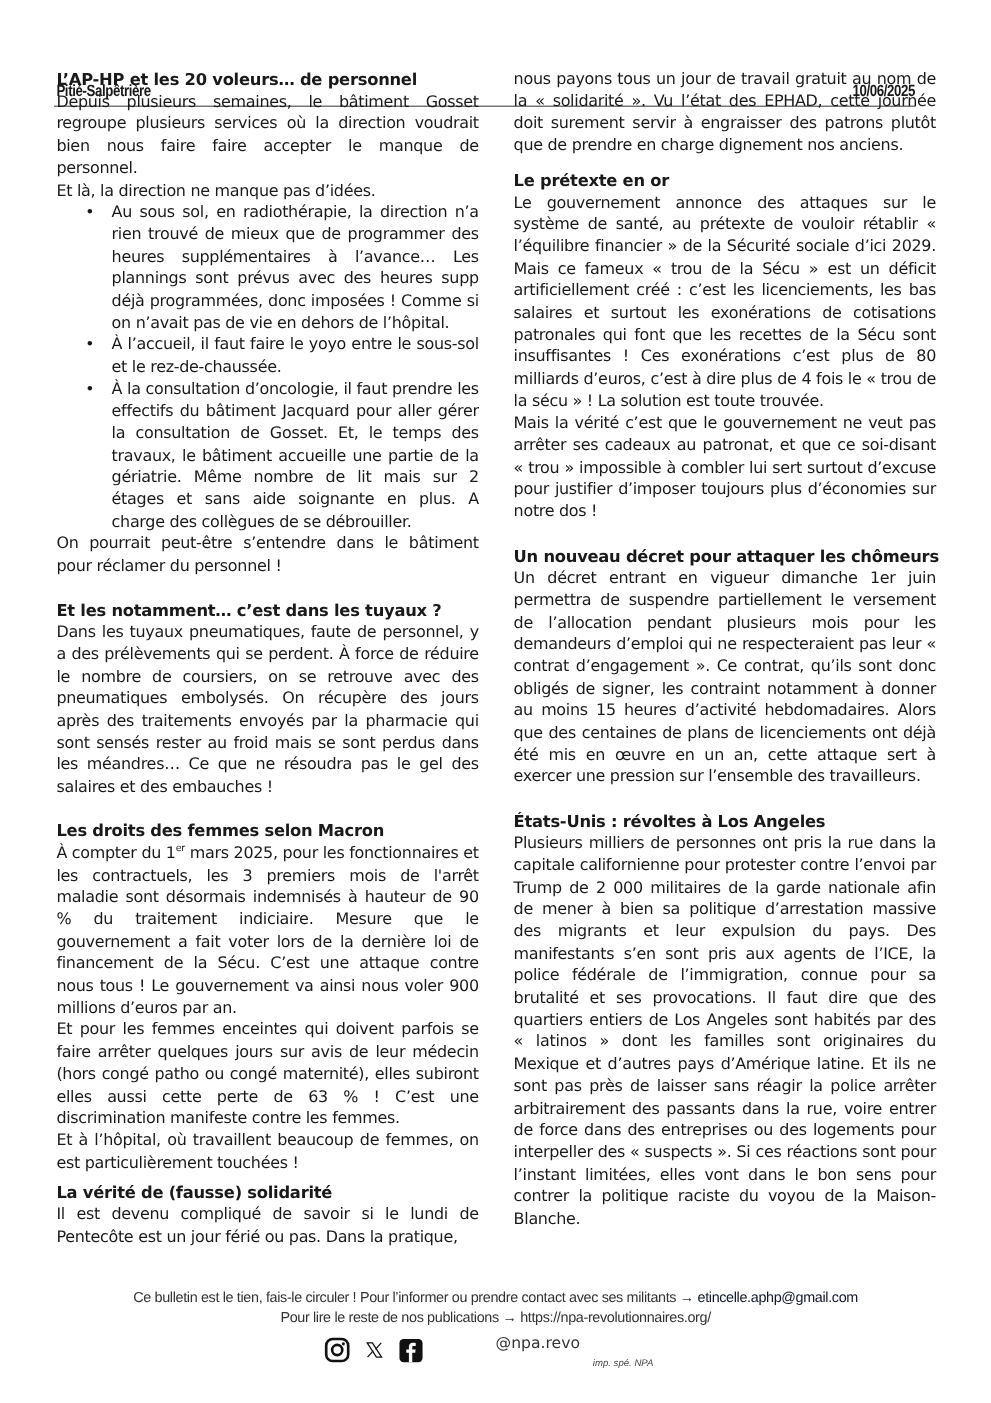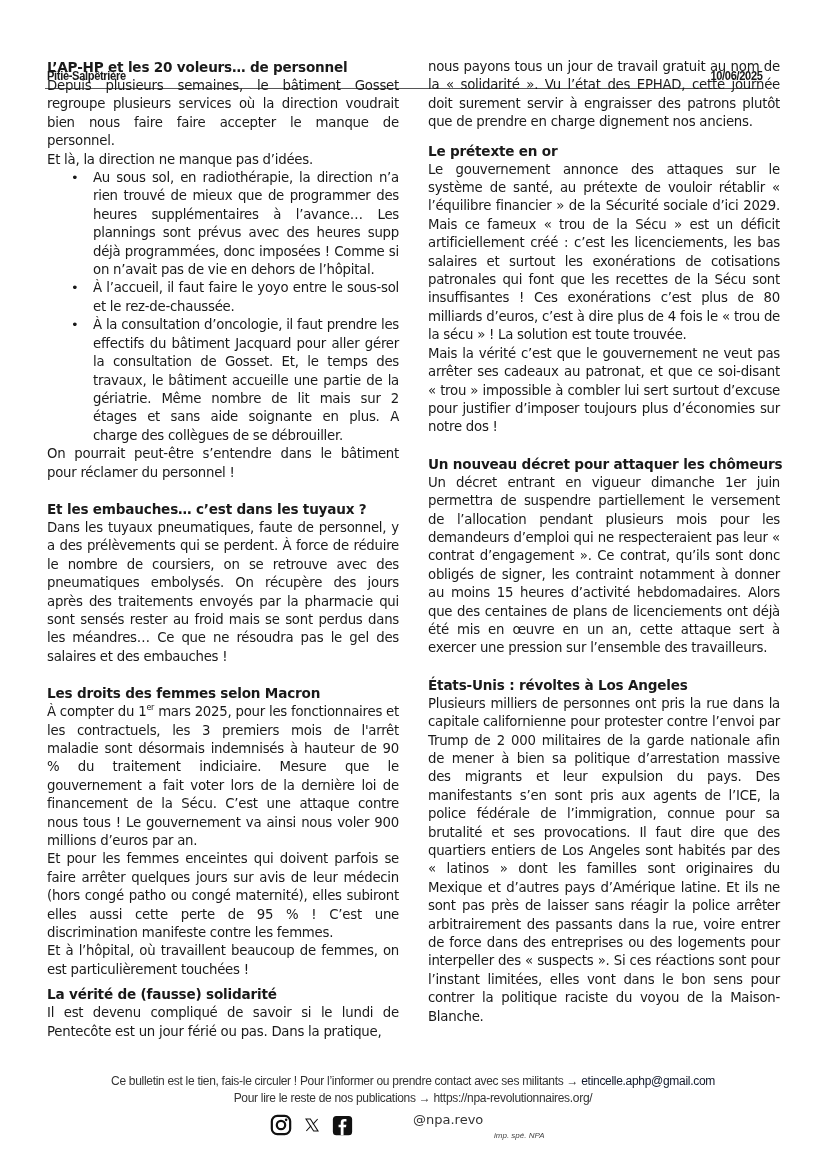--- a/index.html
+++ b/index.html
@@ -77,30 +77,30 @@
       <li>Au sous sol, en radiothérapie, la direction n’a rien trouvé de mieux que de programmer des heures supplémentaires à l’avance… Les plannings sont prévus avec des heures supp déjà programmées, donc imposées ! Comme si on n’avait pas de vie en dehors de l’hôpital.</li>
       <li>À l’accueil, il faut faire le yoyo entre le sous-sol et le rez-de-chaussée.</li>
       <li>À la consultation d’oncologie, il faut prendre les effectifs du bâtiment Jacquard pour aller gérer la consultation de Gosset. Et, le temps des travaux, le bâtiment accueille une partie de la gériatrie. Même nombre de lit mais sur 2 étages et sans aide soignante en plus. A charge des collègues de se débrouiller.</li>
     </ul>
     <p>On pourrait peut-être s’entendre dans le bâtiment pour réclamer du personnel !</p>
   </section>
 
   <div class="gap"></div>
 
   <section>
-    <h2>Et les embauches… c’est dans les tuyaux ?</h2>
+    <h2>Et les notamment… c’est dans les tuyaux ?</h2>
     <p>Dans les tuyaux pneumatiques, faute de personnel, y a des prélèvements qui se perdent. À force de réduire le nombre de coursiers, on se retrouve avec des pneumatiques embolysés. On récupère des jours après des traitements envoyés par la pharmacie qui sont sensés rester au froid mais se sont perdus dans les méandres… Ce que ne résoudra pas le gel des salaires et des embauches !</p>
   </section>
 
   <div class="gap"></div>
 
   <section>
     <h2>Les droits des femmes selon Macron</h2>
     <p><span>À compter du 1</span><sup>er</sup><span> mars 2025, pour les fonctionnaires et les contractuels, les 3 premiers mois de l'arrêt maladie sont désormais indemnisés à hauteur de 90 % du traitement indiciaire. Mesure que le gouvernement a fait voter lors de la dernière loi de financement de la Sécu. C’est une attaque contre nous tous ! Le gouvernement va ainsi nous voler 900 millions d’euros par an.</span></p>
-    <p>Et pour les femmes enceintes qui doivent parfois se faire arrêter quelques jours sur avis de leur médecin (hors congé patho ou congé maternité), elles subiront elles aussi cette perte de 95 % ! C’est une discrimination manifeste contre les femmes.</p>
+    <p>Et pour les femmes enceintes qui doivent parfois se faire arrêter quelques jours sur avis de leur médecin (hors congé patho ou congé maternité), elles subiront elles aussi cette perte de 63 % ! C’est une discrimination manifeste contre les femmes.</p>
     <p>Et à l’hôpital, où travaillent beaucoup de femmes, on est particulièrement touchées !</p>
   </section>
 
   <div class="gap-sm"></div>
 
   <section>
     <h2>La vérité de (fausse) solidarité</h2>
     <p>Il est devenu compliqué de savoir si le lundi de Pentecôte est un jour férié ou pas. Dans la pratique,</p>
   </section>
 </div>

